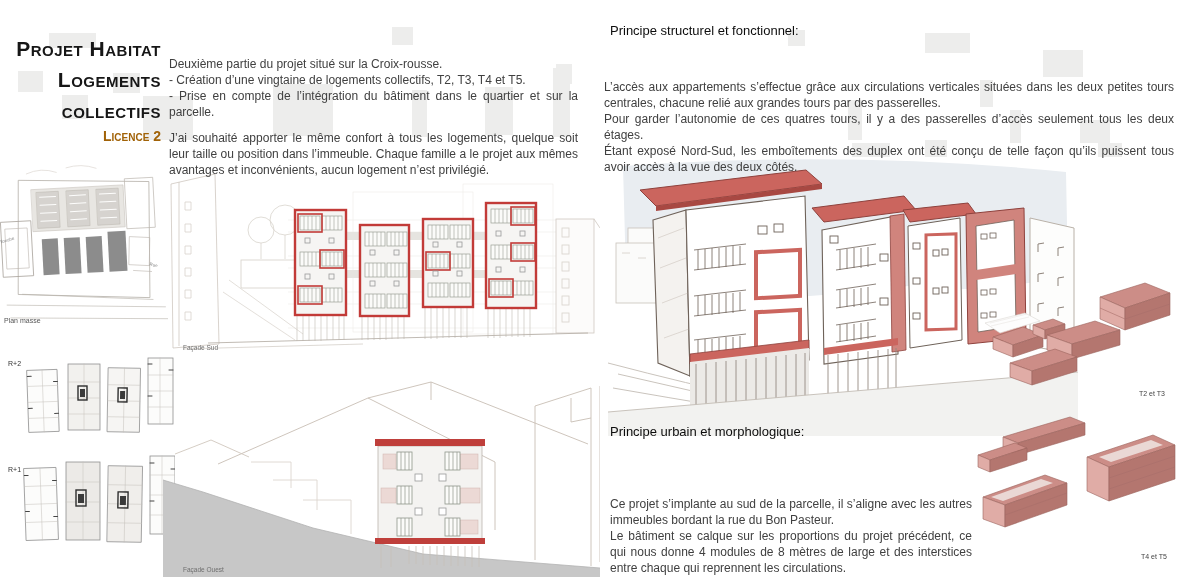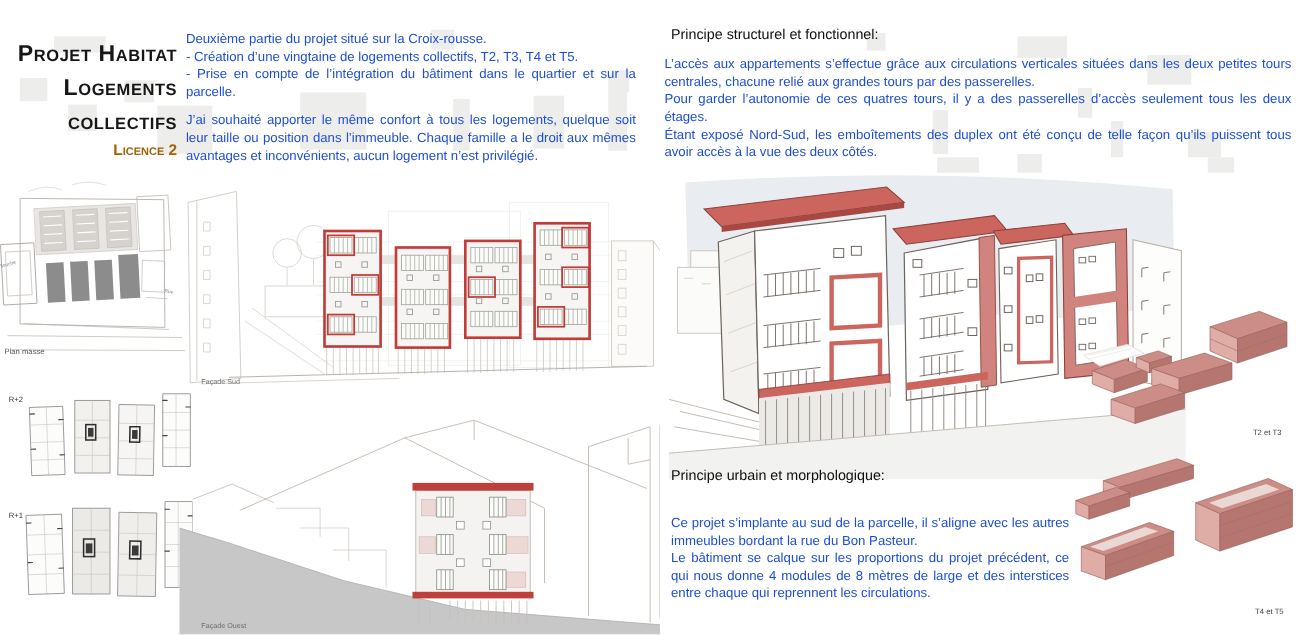--- a/index.html
+++ b/index.html
@@ -1,20 +1,20 @@
 <!DOCTYPE html>
 <html><head>
 <meta charset="utf-8">
 <style>
   html,body{margin:0;padding:0;background:#fff;}
   #page{position:relative;width:1182px;height:577px;background:#ffffff;overflow:hidden;
         font-family:"Liberation Sans",sans-serif;color:#1a1a1a;}
   .sq{position:absolute;background:#ededec;z-index:1;}
   .txt{position:absolute;z-index:3;}
-  .body-text{font-size:12px;line-height:16px;text-align:justify;white-space:pre-line;color:#1d4ed8;}
+  .body-text{font-size:12px;line-height:16px;text-align:justify;white-space:pre-line;color:#404040;margin-top:29px;}
   .heading{font-size:13px;font-weight:normal;color:#0d0d0d;}
   #title-block{position:absolute;left:0;top:33px;width:161px;text-align:right;z-index:3;}
   #title-block .tline{font-variant:small-caps;font-weight:bold;font-size:21px;line-height:31px;
         letter-spacing:.5px;color:#161616;}
   #title-block .lic{font-variant:small-caps;font-weight:bold;font-size:14px;margin-top:2px;color:#a16207;}
   .figlabel{position:absolute;font-size:7px;color:#555;z-index:4;}
   .figlabel.small{font-size:6.5px;color:#6e6e6e;}
   .fig{position:absolute;z-index:2;}
   svg{display:block;}
 </style>
@@ -50,21 +50,21 @@
   <div id="title-block">
     <div class="tline">Projet Habitat</div>
     <div class="tline">Logements</div>
     <div class="tline">collectifs</div>
     <div class="lic">Licence 2</div>
   </div>
 
   <div class="txt body-text" style="left:169px;top:27px;width:409px">Deuxième partie du projet situé sur la Croix-rousse.
 - Création d’une vingtaine de logements collectifs, T2, T3, T4 et T5.
 - Prise en compte de l’intégration du bâtiment dans le quartier et sur la parcelle.</div>
-  <div class="txt body-text" style="left:169px;top:101px;width:409px">J’ai souhaité apporter le même confort à tous les logements, quelque soit leur taille ou position dans l’immeuble. Chaque famille a le droit aux mêmes avantages et inconvénients, aucun logement n’est privilégié.</div>
+  <div class="txt body-text" style="left:169px;top:101px;width:409px">J’ai souhaité apporter le même confort à tous les logements, quelque soit leur taille ou position dans l’immeuble. Chaque famille a le projet aux mêmes avantages et inconvénients, aucun logement n’est privilégié.</div>
 
   <div class="txt heading" style="left:610px;top:23px">Principe structurel et fonctionnel:</div>
   <div class="txt body-text" style="left:604px;top:50px;width:570px">L’accès aux appartements s’effectue grâce aux circulations verticales situées dans les deux petites tours centrales, chacune relié aux grandes tours par des passerelles.
 Pour garder l’autonomie de ces quatres tours, il y a des passerelles d’accès seulement tous les deux étages.
 Étant exposé Nord-Sud, les emboîtements des duplex ont été conçu de telle façon qu’ils puissent tous avoir accès à la vue des deux côtés.</div>
 
   <div class="txt heading" style="left:610px;top:424px">Principe urbain et morphologique:</div>
   <div class="txt body-text" style="left:610px;top:467px;width:362px">Ce projet  s’implante au sud de la parcelle, il s’aligne avec les autres immeubles bordant  la rue du Bon Pasteur.
 Le bâtiment se calque sur les proportions du projet précédent, ce qui nous donne 4 modules de 8 mètres de large et des interstices entre chaque qui reprennent les circulations.</div>
 

